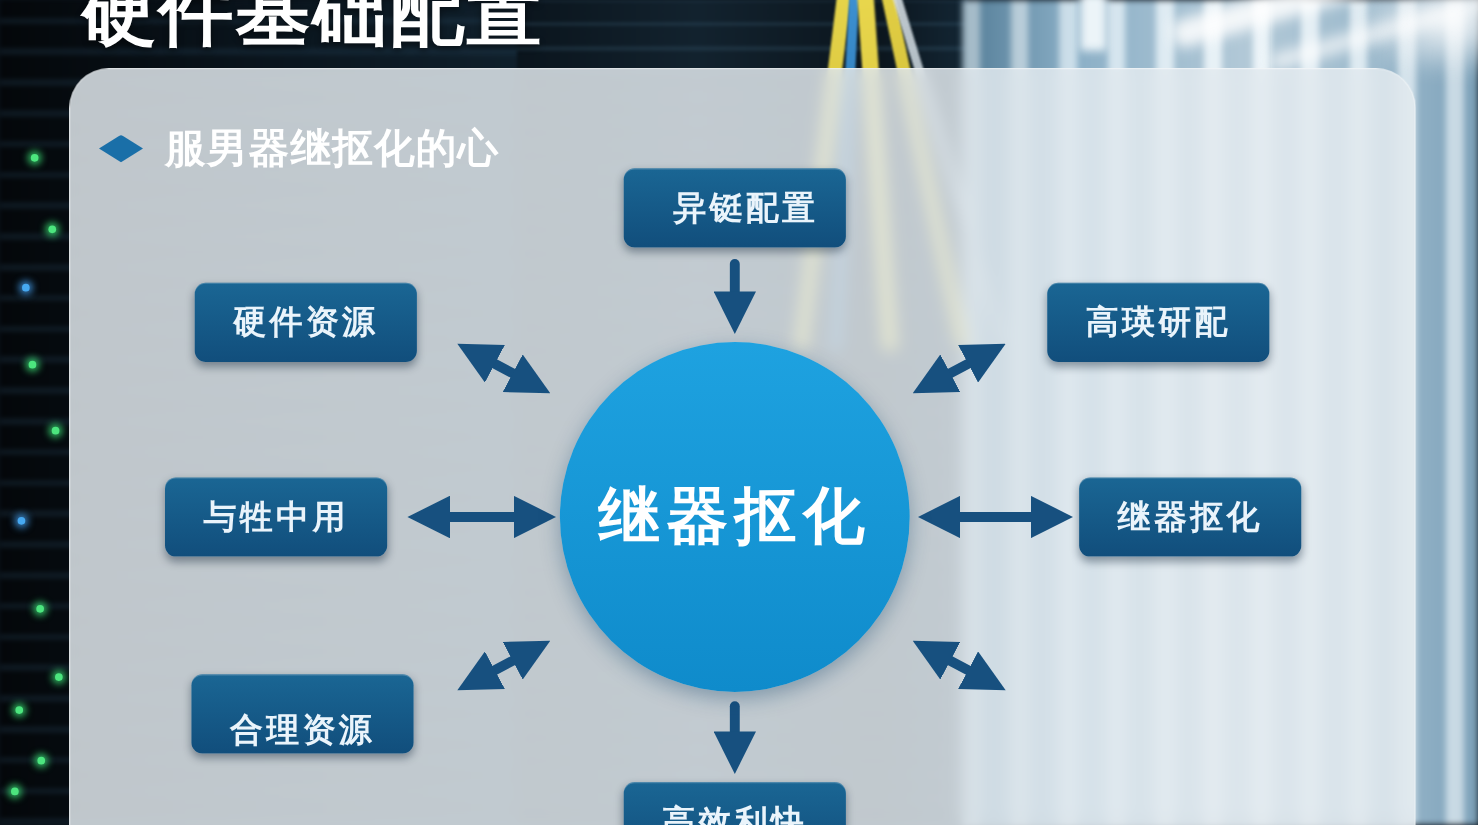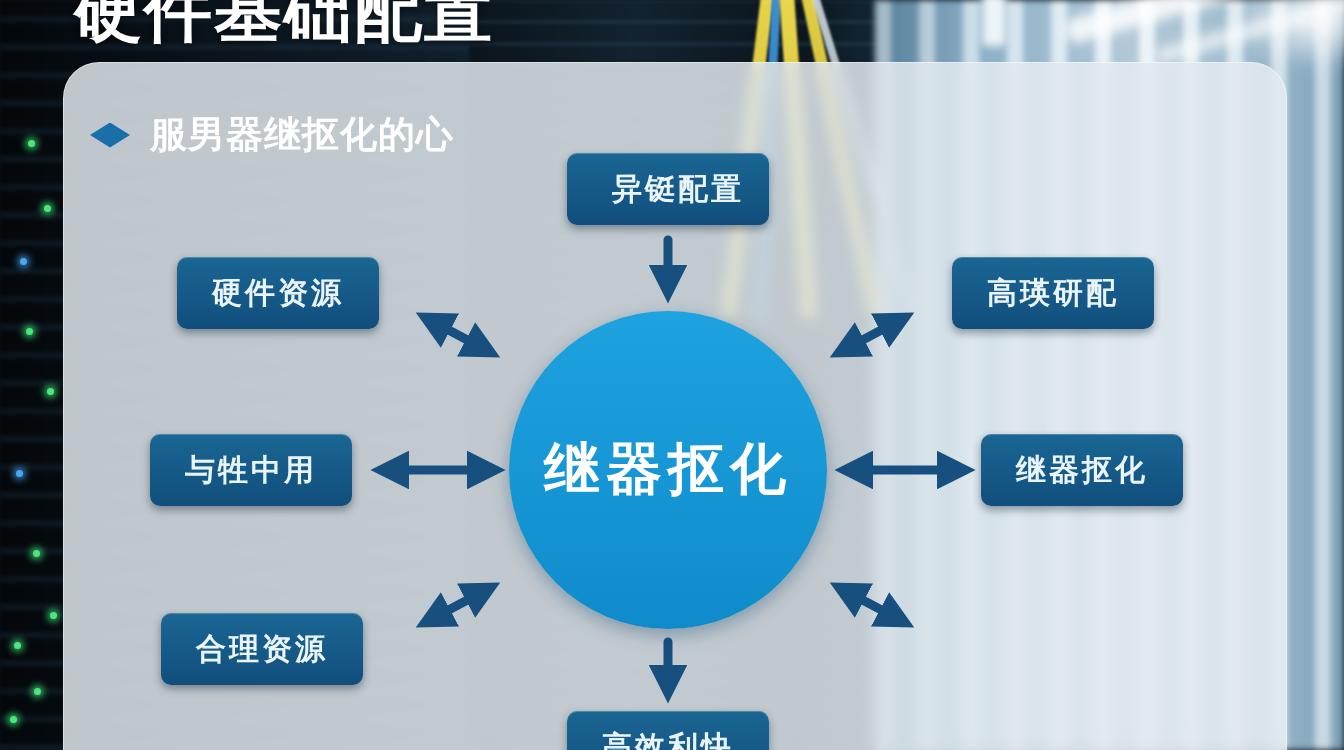--- a/index.html
+++ b/index.html
@@ -87,21 +87,21 @@
     background:linear-gradient(180deg,#1a6694,#114e7c);
     display:flex; align-items:center; justify-content:center;
     box-shadow:0 4px 8px rgba(5,25,45,.40), inset 0 1px 0 rgba(255,255,255,.22);
   }
   .node span { font-size:30px; font-weight:700; color:#eaf4fb; letter-spacing:3px; white-space:nowrap; }
   .n-top          { left:567px; top:153px;padding-left:20px; }
   .n-top-left     { left:177px; top:257px; }
   .n-top-right    { left:952px; top:257px; }
   .n-left         { left:150px; top:434px; }
   .n-right        { left:981px; top:434px; }
-  .n-bottom-left  { left:161px; top:613px; }
+  .n-bottom-left  { left:174px; top:613px;align-items:flex-end; }
   .n-bottom-right { left:952px; top:613px; }
   .n-bottom       { left:567px; top:711px; }
 
   .arrow-layer { position:absolute; inset:0; pointer-events:none; }
 </style>
 </head>
 <body>
 
 <div class="bg">
   <div class="bg-left-rack"></div>

